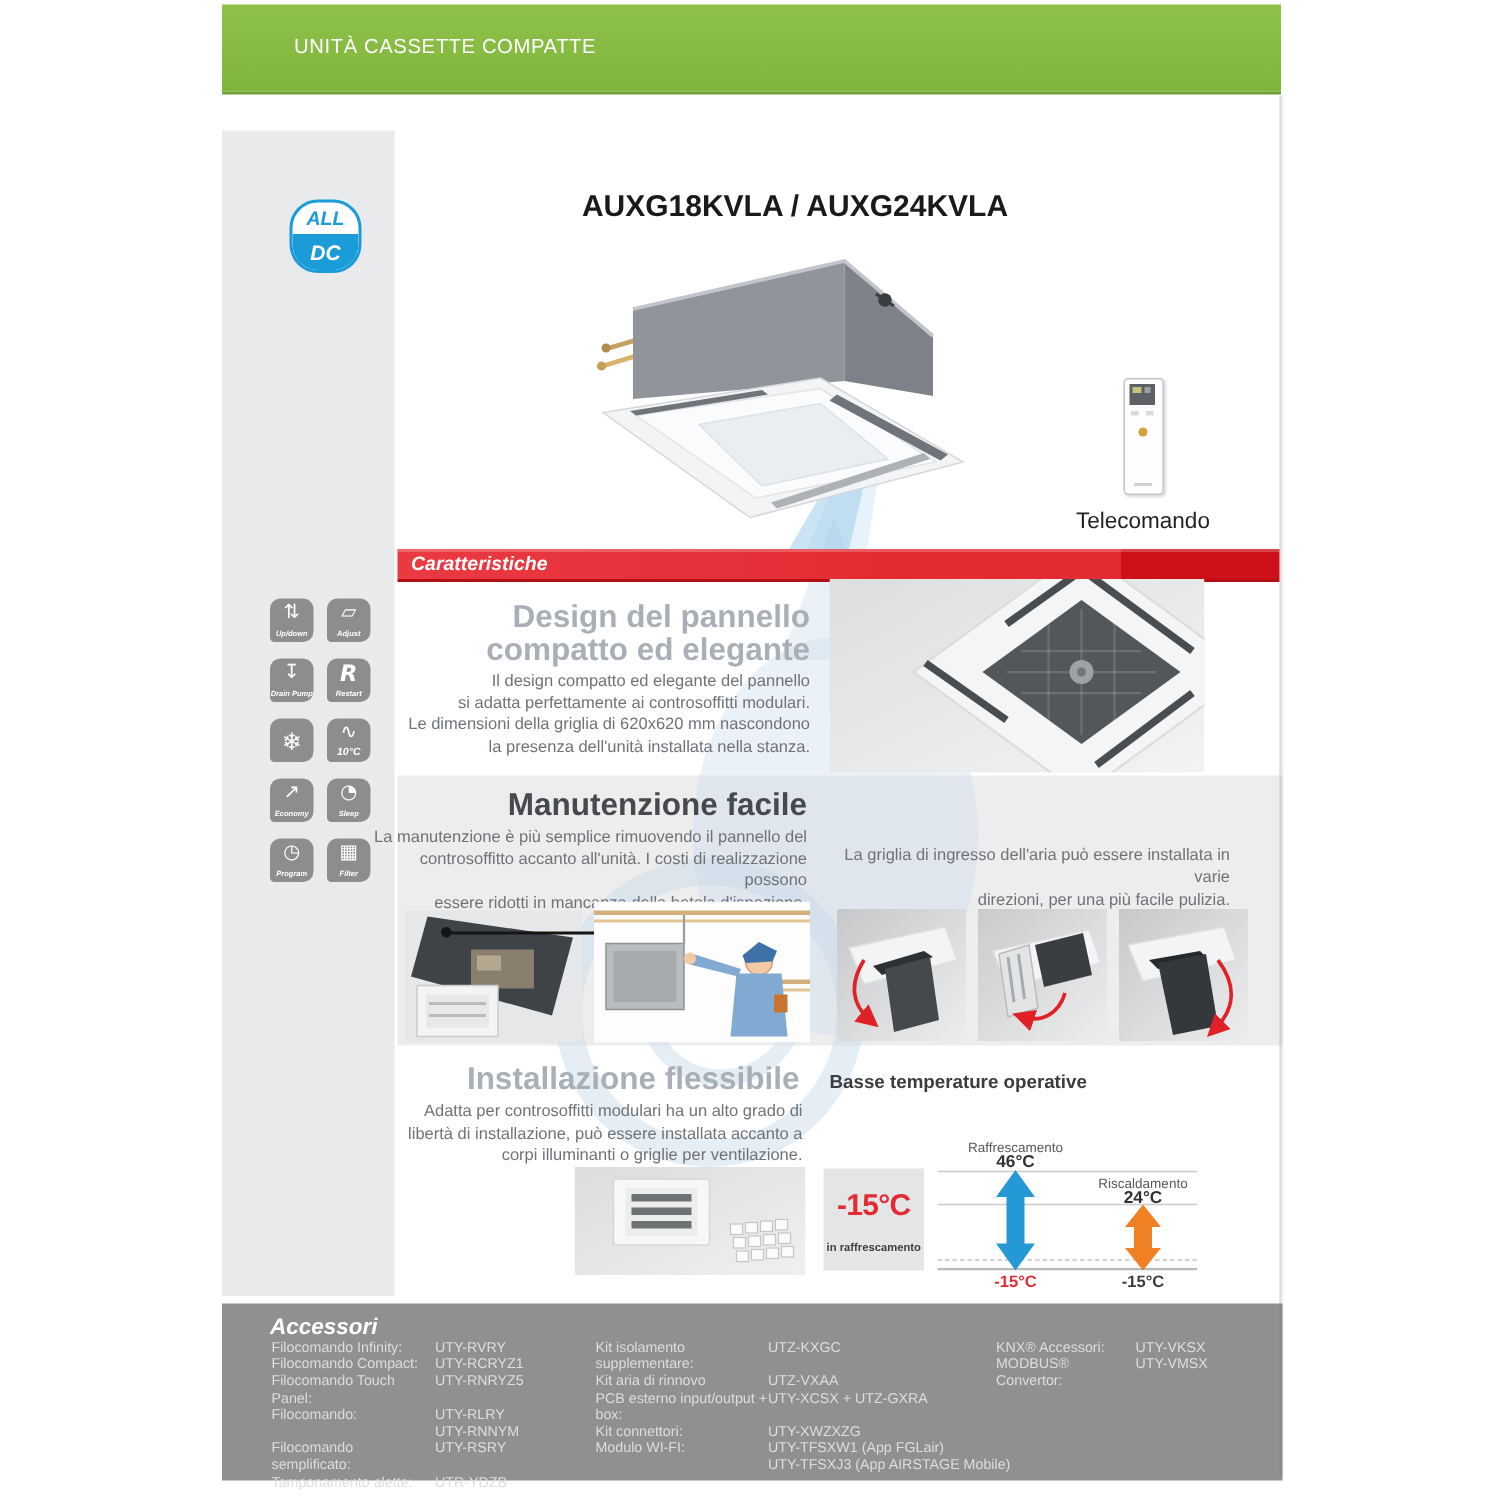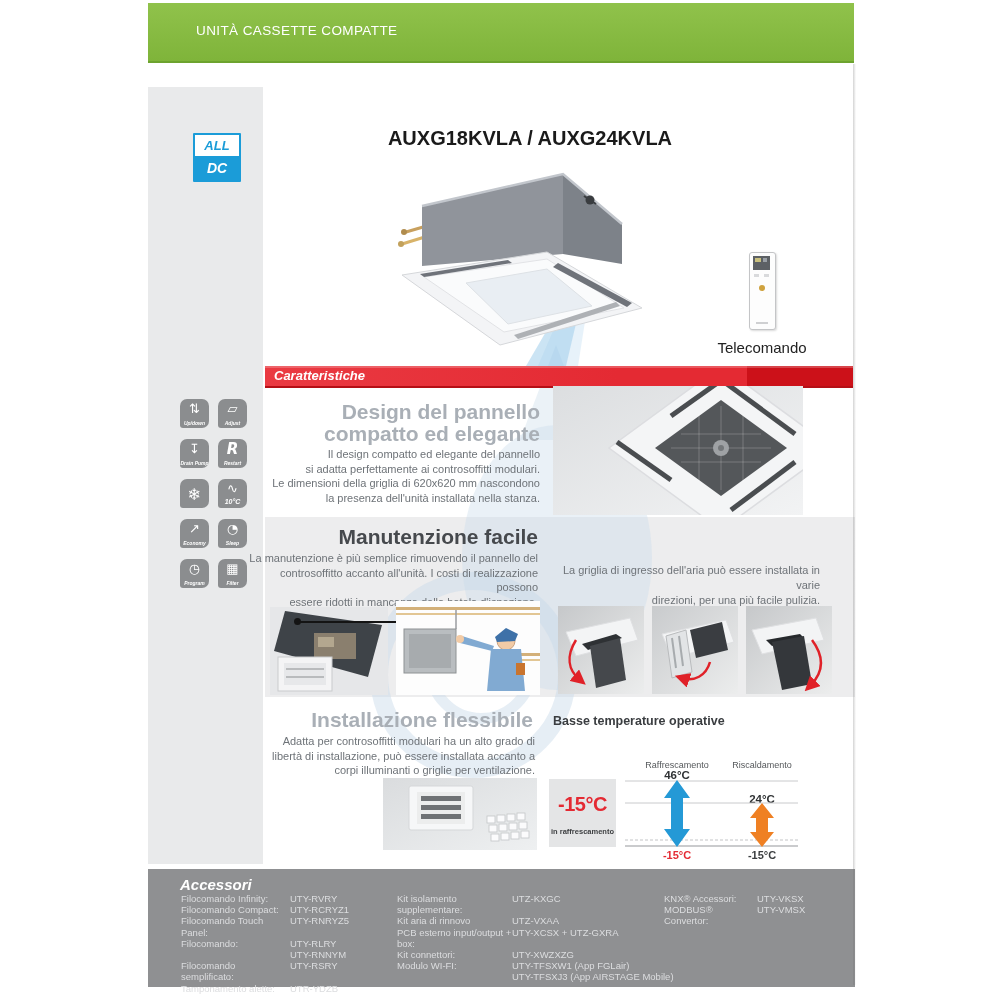--- a/index.html
+++ b/index.html
@@ -10,21 +10,21 @@
 
   
   .green-bar{left:148px;top:3px;width:706px;height:58px;
     background:linear-gradient(#90c24b,#7fb43a);border-bottom:2px solid #6da32f;}
   .green-bar .cat{position:absolute;left:48px;top:20px;color:#fff;font-size:13.5px;letter-spacing:.4px;}
 
   .title-line{left:230px;width:600px;text-align:center;color:#1a1a1a;font-weight:bold;font-size:20px;}
 
   
   .strip{left:148px;top:87px;width:115px;height:777px;background:#e9eaeb;}
-  .alldc{left:193px;top:133px;width:44px;height:45px;border:2px solid #1b9cd8;border-radius:1px;
+  .alldc{left:193px;top:133px;width:44px;height:45px;border:2px solid #1b9cd8;border-radius:19px;
     overflow:hidden;background:#fff;text-align:right;}
   .alldc .t{height:21px;display:flex;align-items:center;justify-content:center;
     color:#1b9cd8;font-weight:bold;font-style:italic;font-size:13px;}
   .alldc .b{height:24px;background:#1b9cd8;display:flex;align-items:center;justify-content:center;
     color:#fff;font-weight:bold;font-style:italic;font-size:14px;}
 
   
   .icons{left:180px;top:399px;display:grid;grid-template-columns:29px 29px;gap:11px 9px;}
   .itile{width:29px;height:29px;background:#8b8d8f;border-radius:7px 7px 7px 3px;position:relative;color:#fff;}
   .iglyph{position:absolute;left:0;top:1px;width:100%;text-align:center;font-size:13px;line-height:18px;
@@ -344,21 +344,21 @@
 
   <div class="ab z2" style="left:553px;top:714px;width:230px;font-size:12.5px;font-weight:bold;color:#3a3d40;">Basse temperature operative</div>
 
   <div class="ab tempbox z2">
     <div class="v">-15°C</div>
     <div class="c">in raffrescamento</div>
   </div>
 
   <div class="ab clab z2" style="left:617px;top:760px;width:120px;">Raffrescamento</div>
   <div class="ab cval z2" style="left:617px;top:769px;width:120px;">46°C</div>
-  <div class="ab clab z2" style="left:702px;top:760px;width:120px;">Riscaldamento</div>
+  <div class="ab clab z2" style="left:702px;top:784px;width:120px;">Riscaldamento</div>
   <div class="ab cval z2" style="left:702px;top:793px;width:120px;">24°C</div>
 
   <svg class="ab z2" style="left:620px;top:776px;" width="185" height="74" viewBox="0 0 185 74">
     <line x1="5" y1="5" x2="178" y2="5" stroke="#c9cacc" stroke-width="1"></line>
     <line x1="5" y1="27" x2="178" y2="27" stroke="#c9cacc" stroke-width="1"></line>
     <line x1="5" y1="64" x2="178" y2="64" stroke="#c3c4c6" stroke-width="1" stroke-dasharray="3,2"></line>
     <line x1="5" y1="70" x2="178" y2="70" stroke="#b9babc" stroke-width="1.5"></line>
     <polygon points="57,4 70,22 63,22 63,53 70,53 57,71 44,53 51,53 51,22 44,22" fill="#2499d6"></polygon>
     <polygon points="142,27 154,42 148,42 148,56 154,56 142,71 130,56 136,56 136,42 130,42" fill="#ef8023"></polygon>
   </svg>

